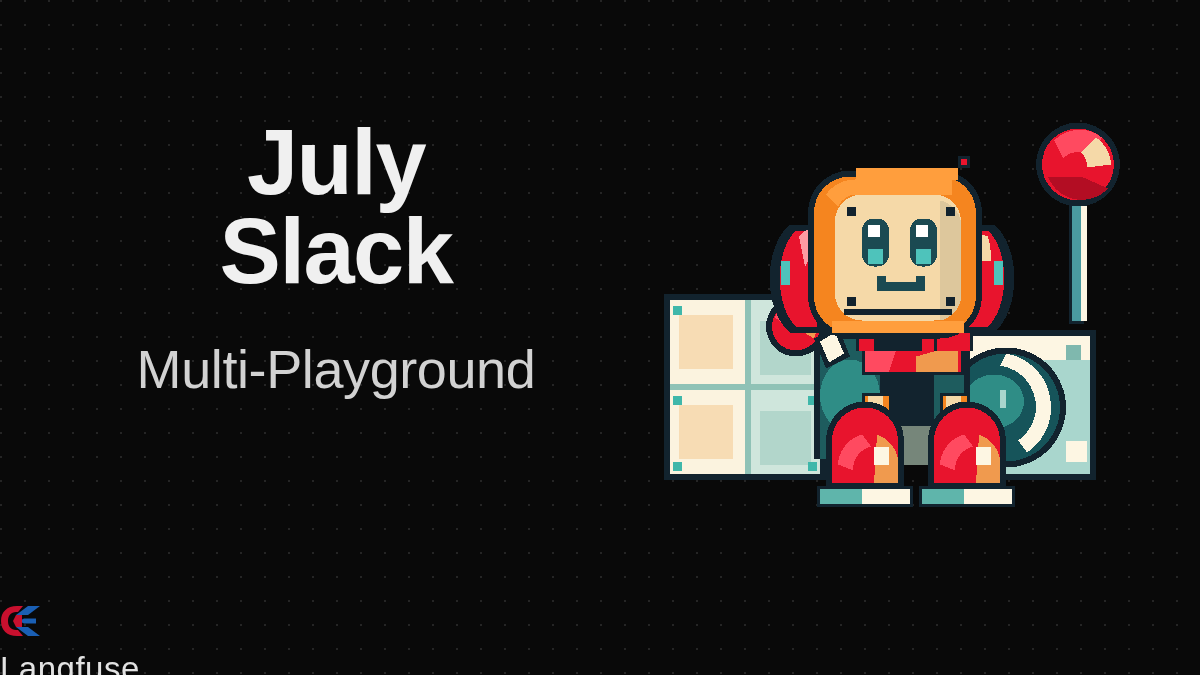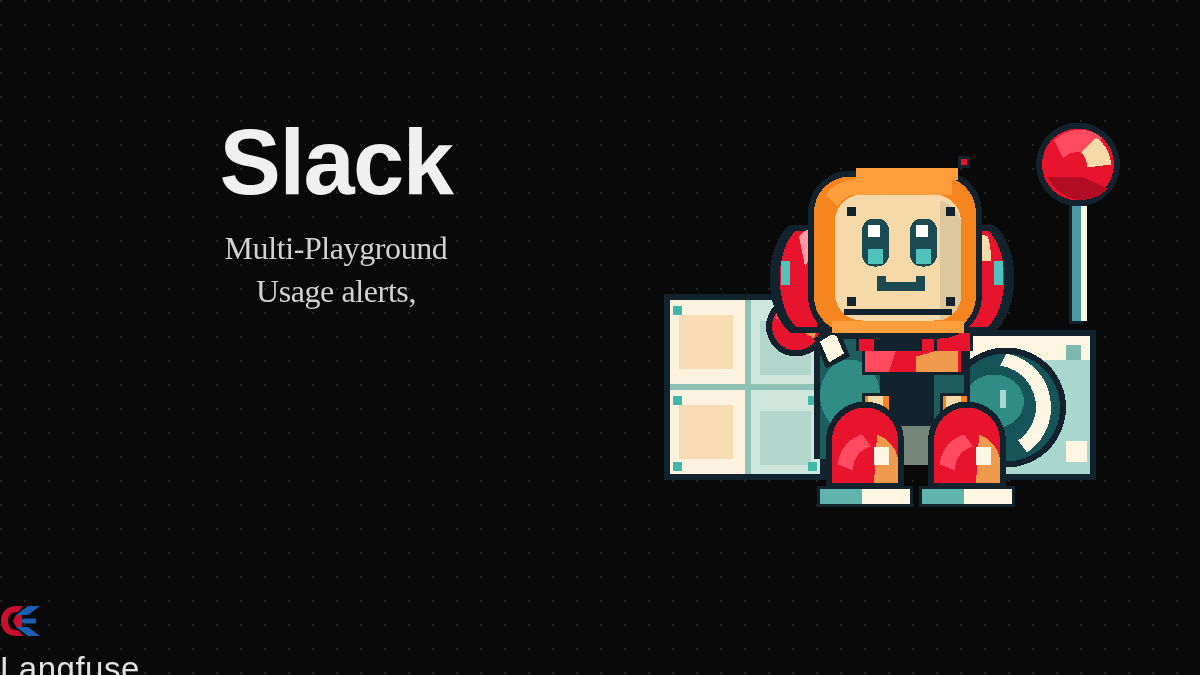--- a/index.html
+++ b/index.html
@@ -33,27 +33,26 @@
   #headline {
     color:#f0f0f0;
     font-weight:bold;
     font-size:92px;
     line-height:0.97;
     letter-spacing:-1.5px;
   }
   #headline .hl-line { display:block; }
 
   #subhead {
-    margin-top:20px;
+    margin-top:38px;
     color:#d2d2d2;
     font-weight:300;
-    font-size:32px;
+    font-size:54px;
     line-height:1.33;
     letter-spacing:-0.4px;
-    font-family:Liberation Serif, serif;
   }
   #subhead .sub-line { display:block; }
 
   
   #brand {
     position:absolute;
     left:0; right:0;
     top:604px;
     display:flex;
     align-items:flex-start;
@@ -79,26 +78,26 @@
   #art { width:480px; height:400px; display:block; image-rendering:pixelated; }
 </style>
 </head>
 <body>
 
 <div id="canvas">
 
   <div id="text-col">
 
     <div id="headline">
+      <span class="hl-line">July</span>
       <span class="hl-line">Slack</span>
     </div>
 
     <div id="subhead">
       <span class="sub-line">Multi-Playground</span>
-      <span class="sub-line">Usage alerts,</span>
     </div>
 
   </div>
 
   <div id="brand">
     <svg id="brand-mark" viewBox="0 0 42 34">
 
       <path d="M17 2 C7 2 1 8 1 17 C1 26 7 32 17 32 L23 32 L18 26 L16 26 C11 26 8 22.5 8 17 C8 11.5 11 8 16 8 L18 8 L23 2 Z" fill="#C8102E"></path>
 
       <path d="M40 2 L28 2 L16 11 L28 11 L40 2 Z" fill="#1A5FB4"></path>

